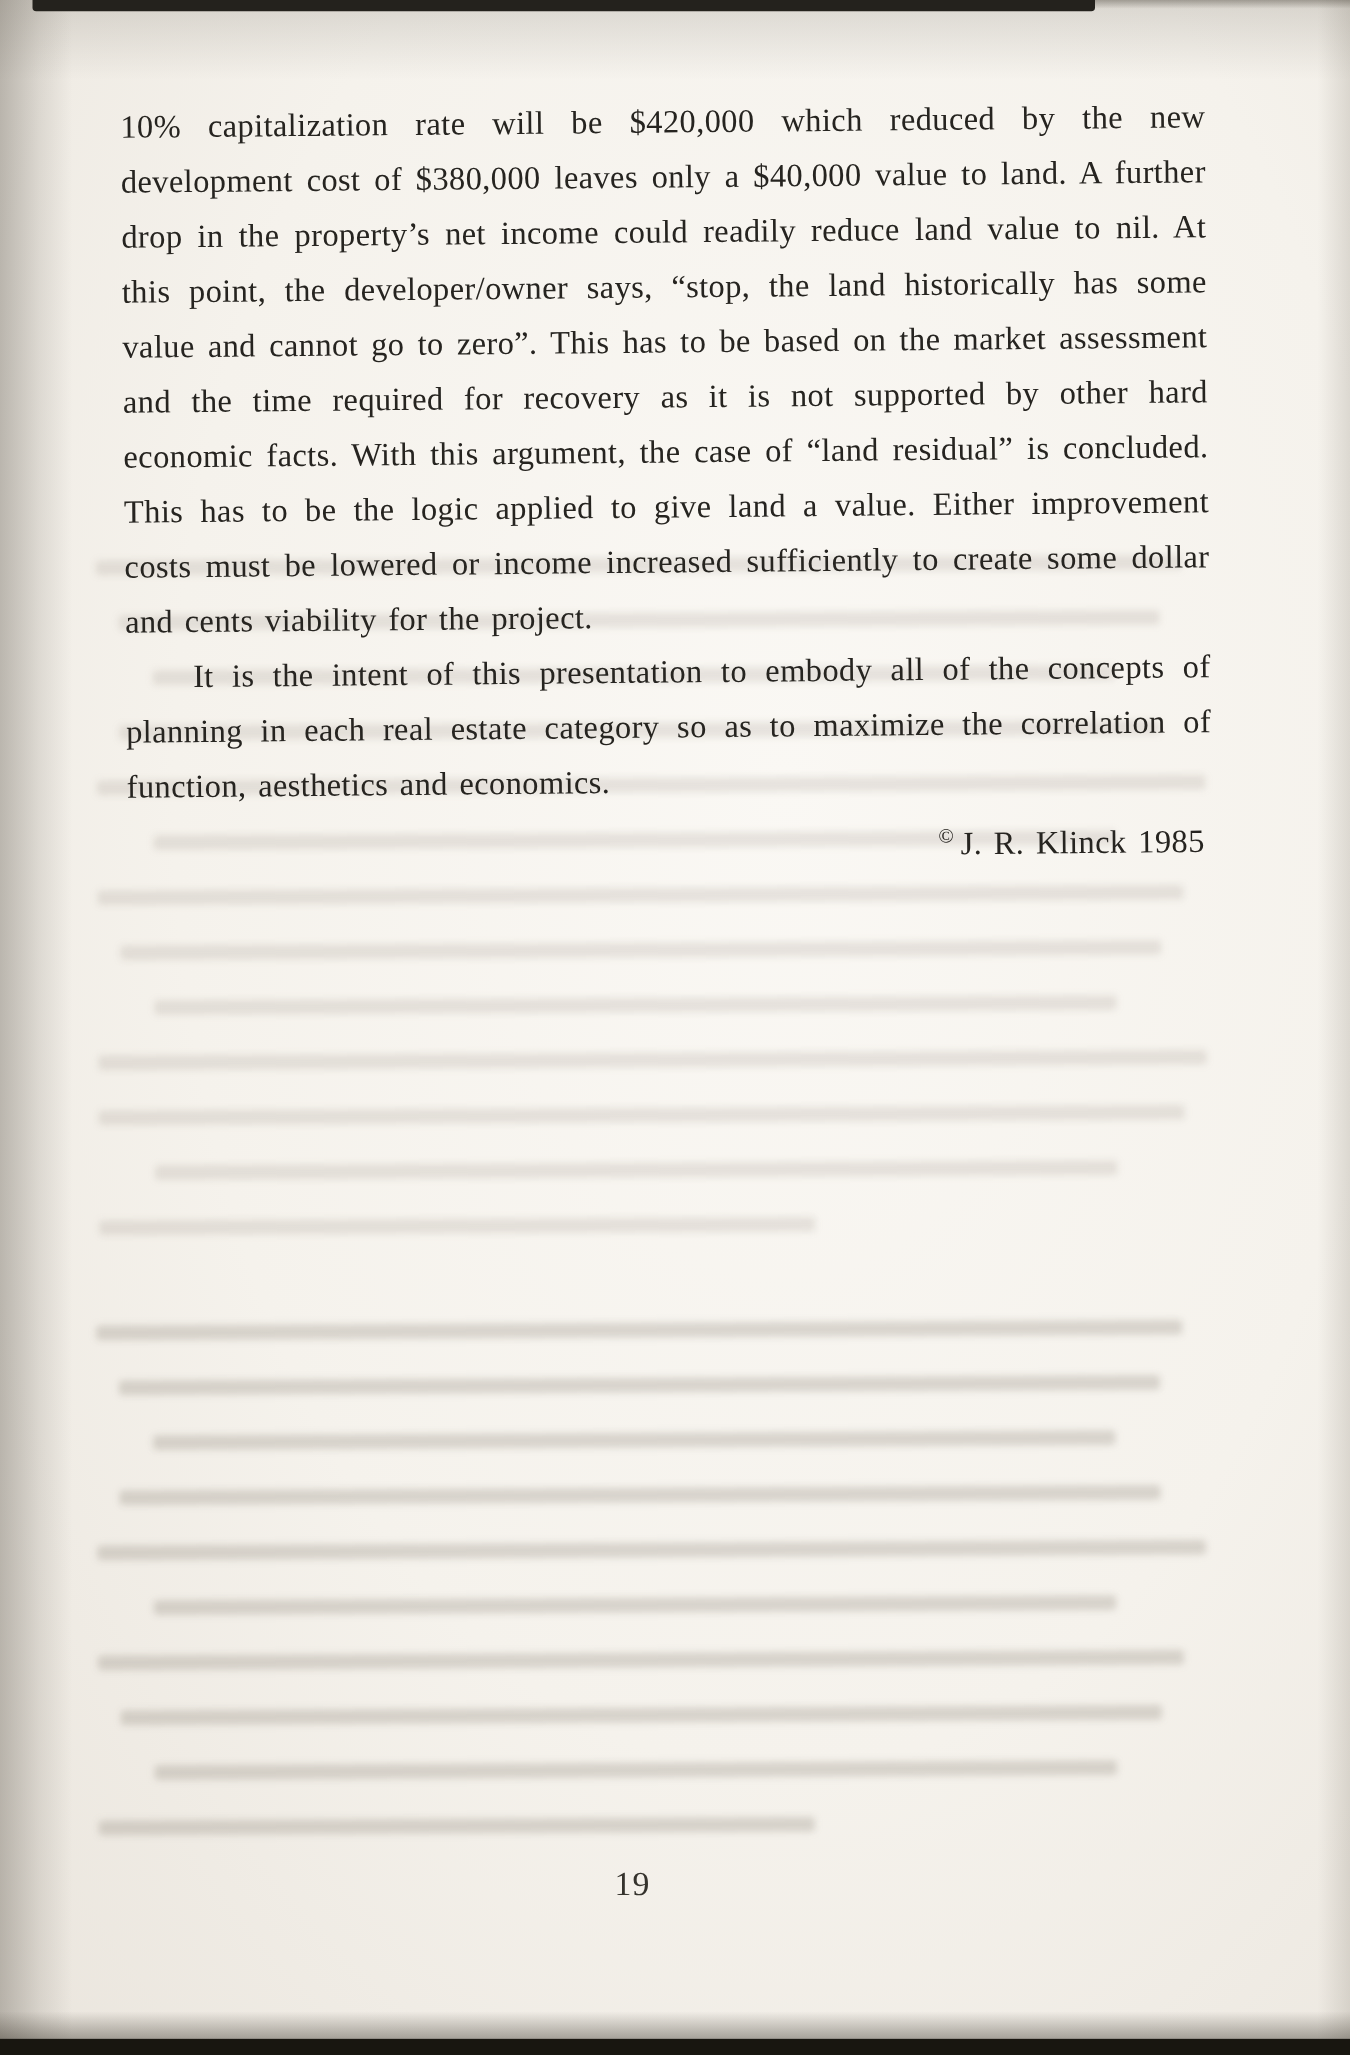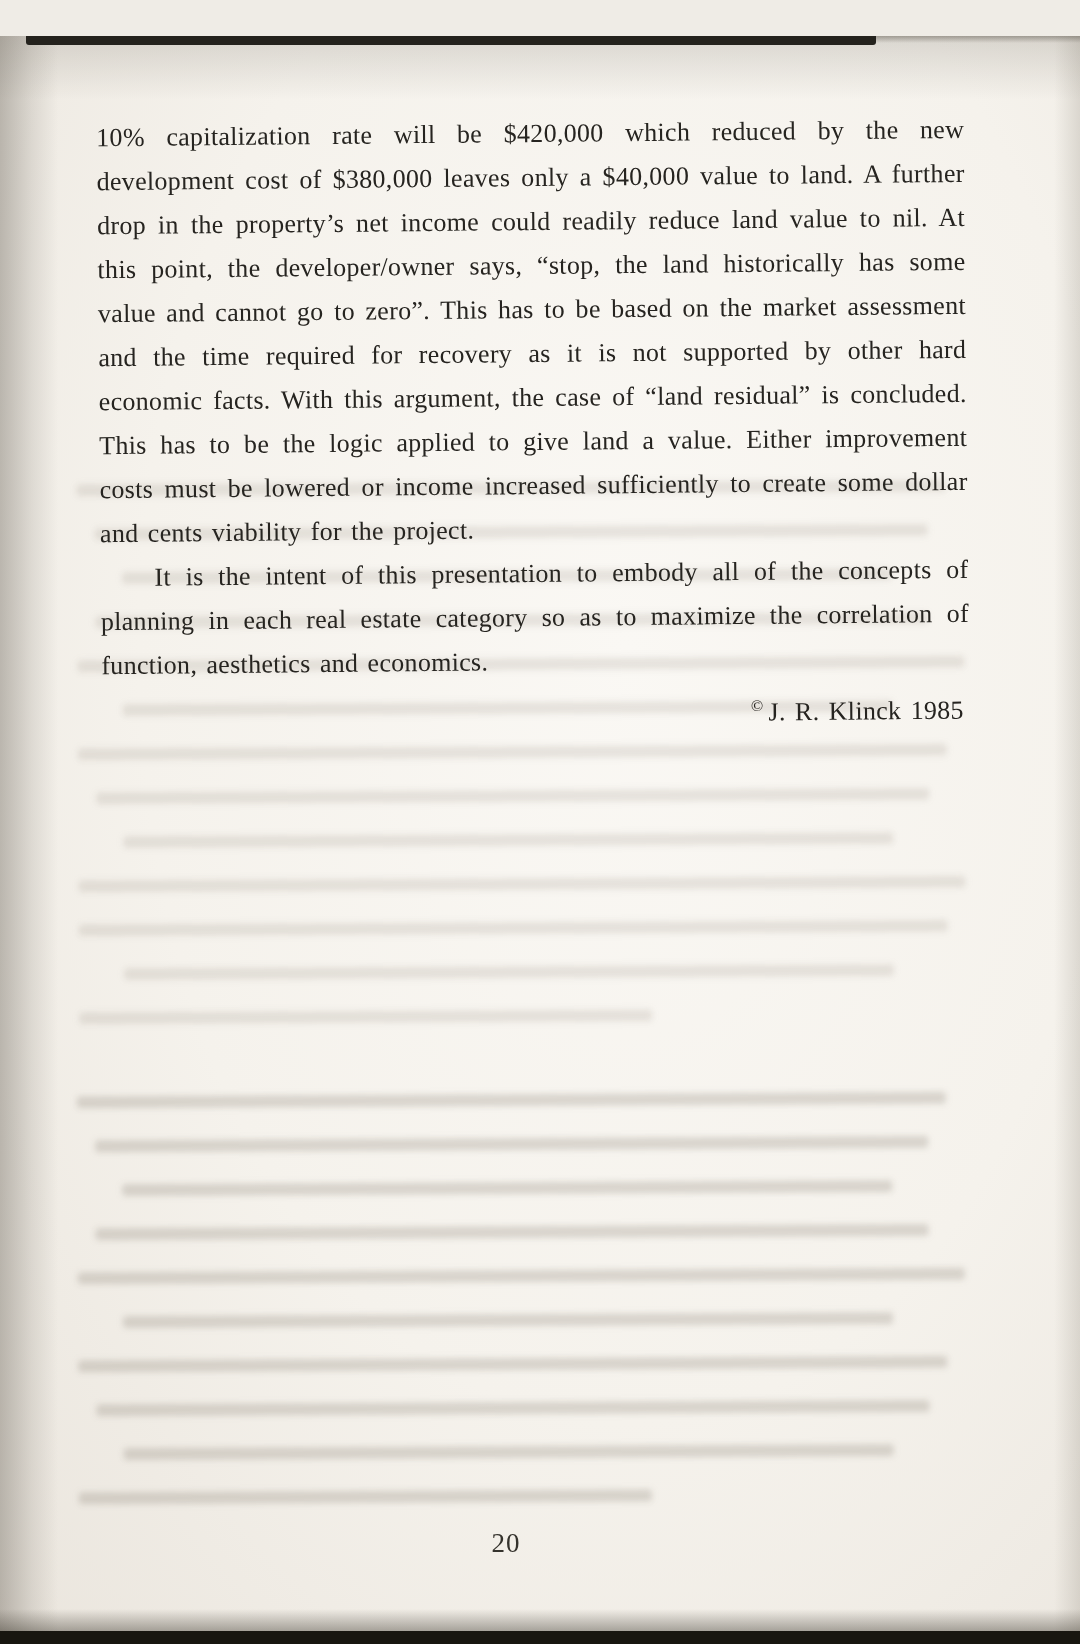--- a/index.html
+++ b/index.html
@@ -12,21 +12,20 @@
     background: #efece6;
     font-family: "Liberation Serif", serif;
   }
 
   
   .scan-page {
     position: absolute;
     inset: 0;
     background:
       radial-gradient(ellipse at 58% 38%, #faf8f4 0%, #f5f2ec 55%, #eae5dd 100%);
-    margin-top: 36px;
   }
 
   
   .edge-top {
     position: absolute; top: 0; left: 26px; width: 850px; height: 9px;
     background: #24221d; border-radius: 0 0 3px 3px;
   }
   .edge-top-right {
     position: absolute; top: 0; left: 876px; right: 0; height: 7px;
     background: linear-gradient(to bottom, rgba(90,84,74,0.45), rgba(90,84,74,0.0));
@@ -156,18 +155,18 @@
       <div></div>
       <div></div>
   </div>
 
   <div class="text-block">
     <p>10% capitalization rate will be $420,000 which reduced by the new development cost of $380,000 leaves only a $40,000 value to land. A further drop in the property’s net income could readily reduce land value to nil. At this point, the developer/owner says, “stop, the land historically has some value and cannot go to zero”. This has to be based on the market assessment and the time required for recovery as it is not supported by other hard economic facts. With this argument, the case of “land residual” is concluded. This has to be the logic applied to give land a value. Either improvement costs must be lowered or income increased sufficiently to create some dollar and cents viability for the project.</p>
     <p class="indent">It is the intent of this presentation to embody all of the concepts of planning in each real estate category so as to maximize the correlation of function, aesthetics and economics.</p>
     <p class="attribution"><span class="copy">©</span><span>J. R. Klinck 1985</span></p>
   </div>
 
-  <div class="page-number">20</div>
+  <div class="page-number">19</div>
 
   <div class="edge-bottom-fade"></div>
   <div class="edge-bottom"></div>
 
 </div>
 
 </body></html>

